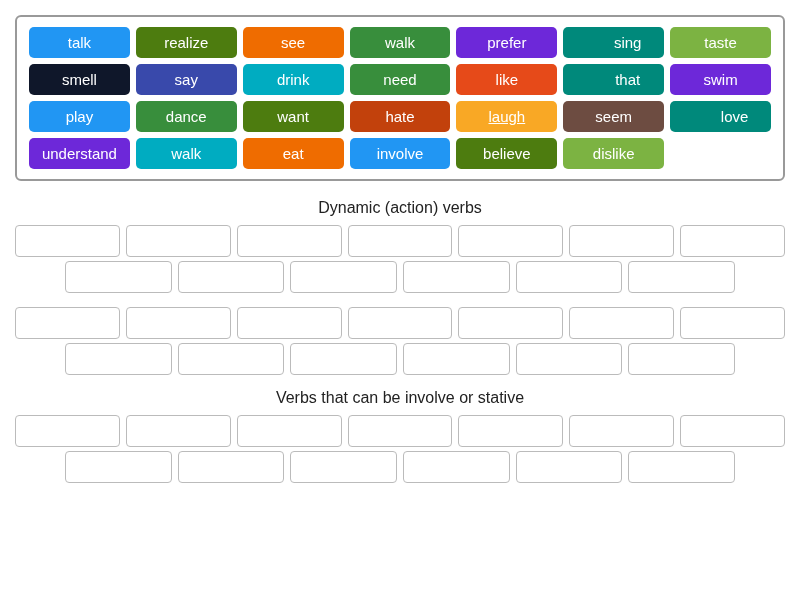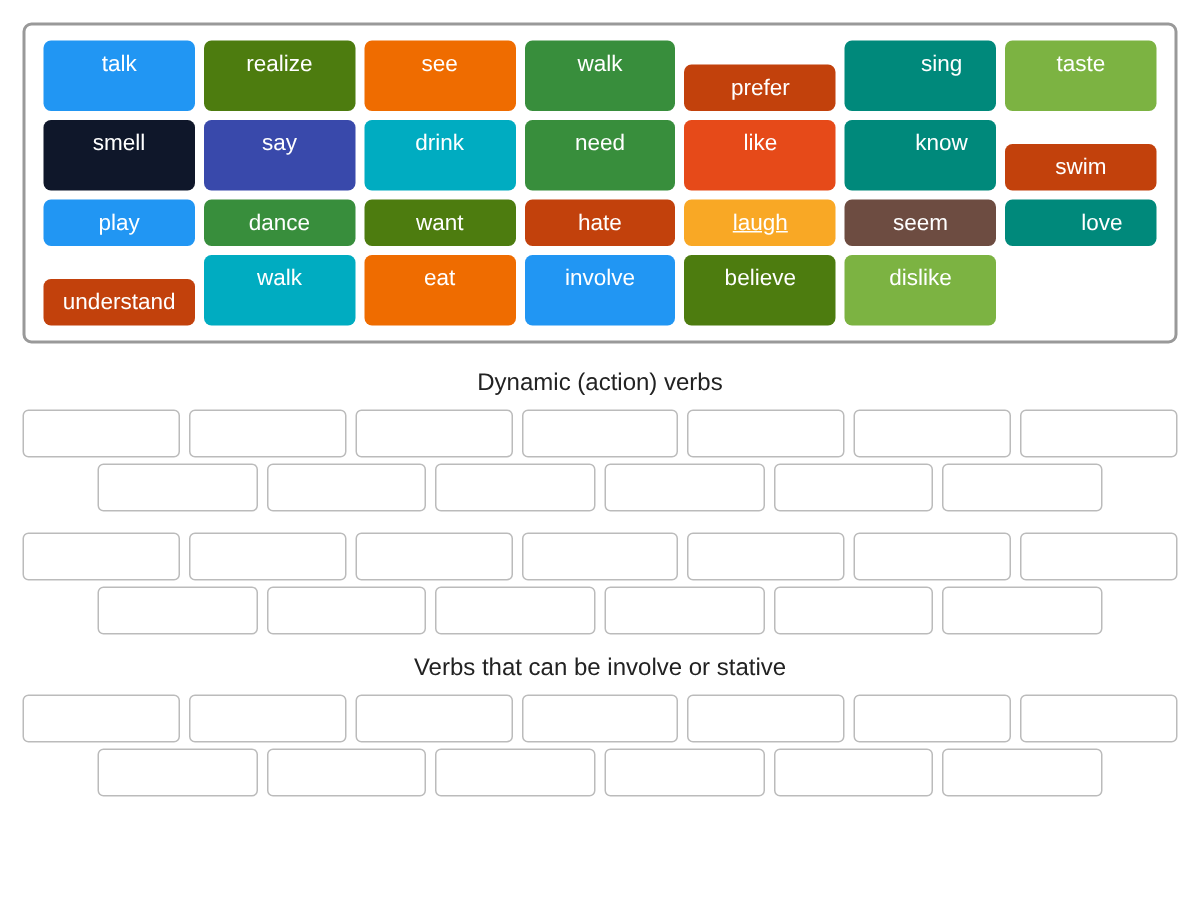--- a/index.html
+++ b/index.html
@@ -28,21 +28,21 @@
       font-size: 15px;
       font-weight: 500;
       color: #fff;
       cursor: pointer;
     }
 
     .blue     { background: #2196F3; }
     .red      { background: #4d7c0f; }
     .orange   { background: #EF6C00; }
     .green    { background: #388E3C; }
-    .purple   { background: #c2410c; margin-top: 16px; }
+    .purple   { background: #6d28d9; }
     .teal     { background: #00897B; padding-left: 34px; }
     .lime     { background: #7CB342; }
     .pink     { background: #0f172a; }
     .indigo   { background: #3949AB; }
     .cyan     { background: #00ACC1; }
     .brown    { background: #6D4C41; }
     .amber    { background: #F9A825; text-decoration: underline; }
     .deep-orange { background: #E64A19; }
     .deep-purple { background: #c2410c; }
 
@@ -89,21 +89,21 @@
     <div class="word-chip orange">see</div>
     <div class="word-chip green">walk</div>
     <div class="word-chip purple">prefer</div>
     <div class="word-chip teal">sing</div>
     <div class="word-chip lime">taste</div>
     <div class="word-chip pink">smell</div>
     <div class="word-chip indigo">say</div>
     <div class="word-chip cyan">drink</div>
     <div class="word-chip green">need</div>
     <div class="word-chip deep-orange">like</div>
-    <div class="word-chip teal">know</div>
+    <div class="word-chip teal">that</div>
     <div class="word-chip purple">swim</div>
     <div class="word-chip blue">play</div>
     <div class="word-chip green">dance</div>
     <div class="word-chip red">want</div>
     <div class="word-chip deep-purple">hate</div>
     <div class="word-chip amber">laugh</div>
     <div class="word-chip brown">seem</div>
     <div class="word-chip teal">love</div>
     <div class="word-chip purple">understand</div>
     <div class="word-chip cyan">walk</div>

